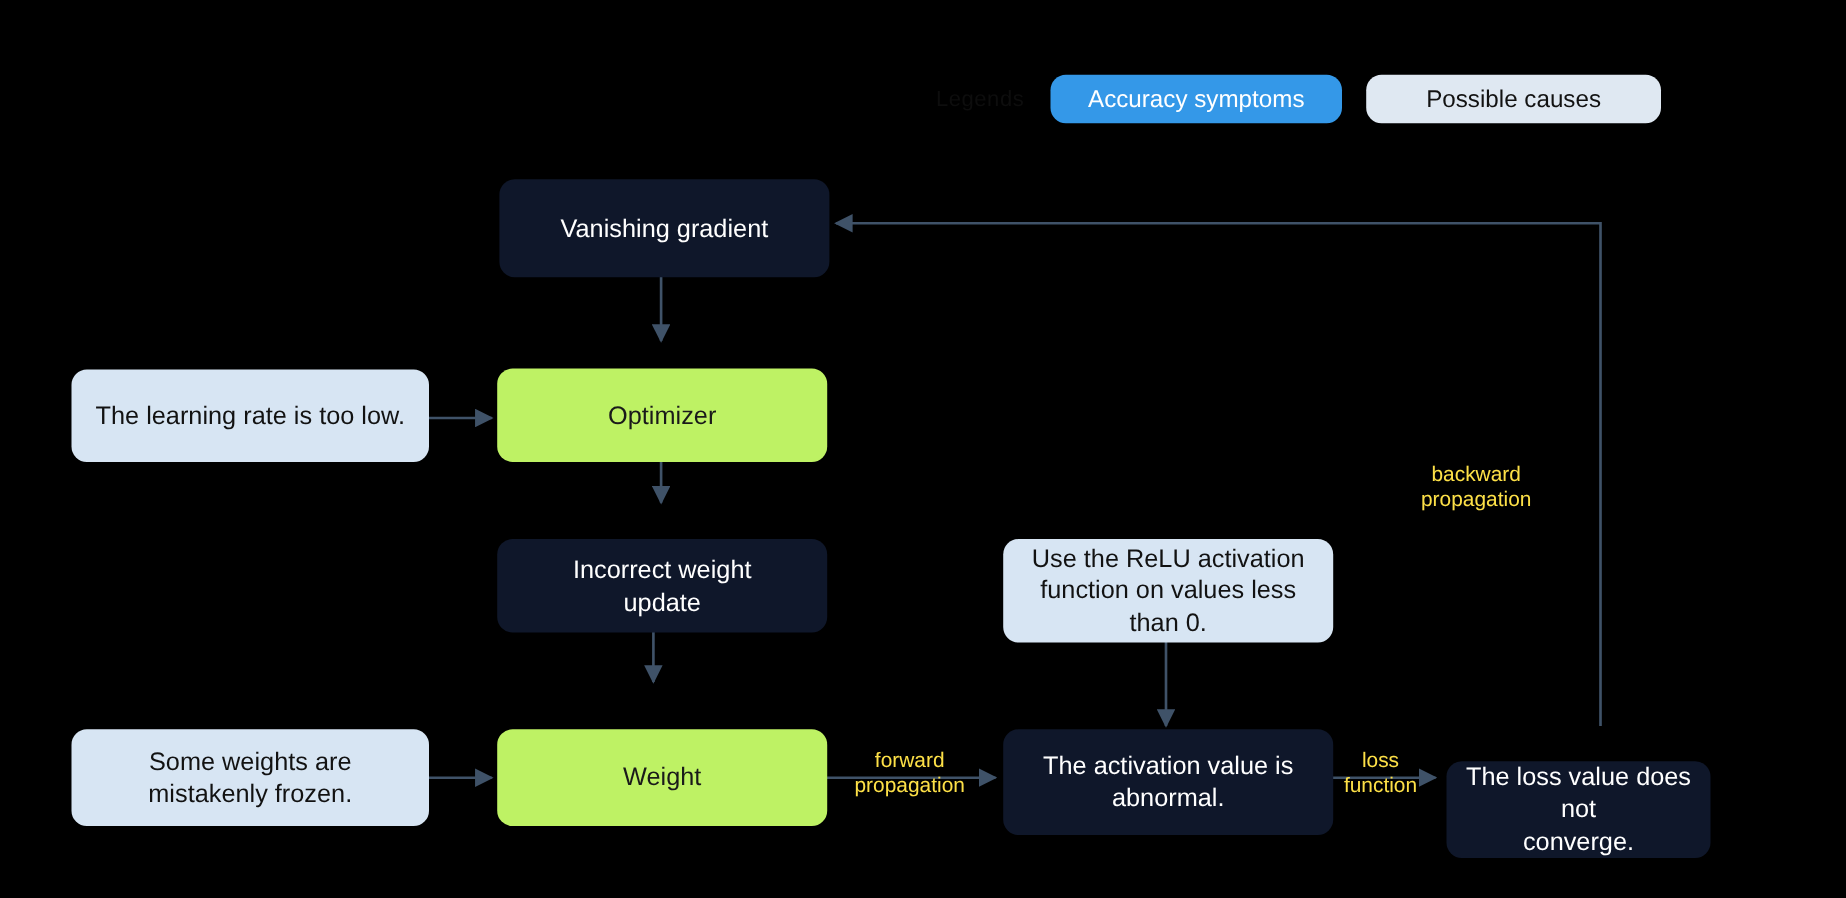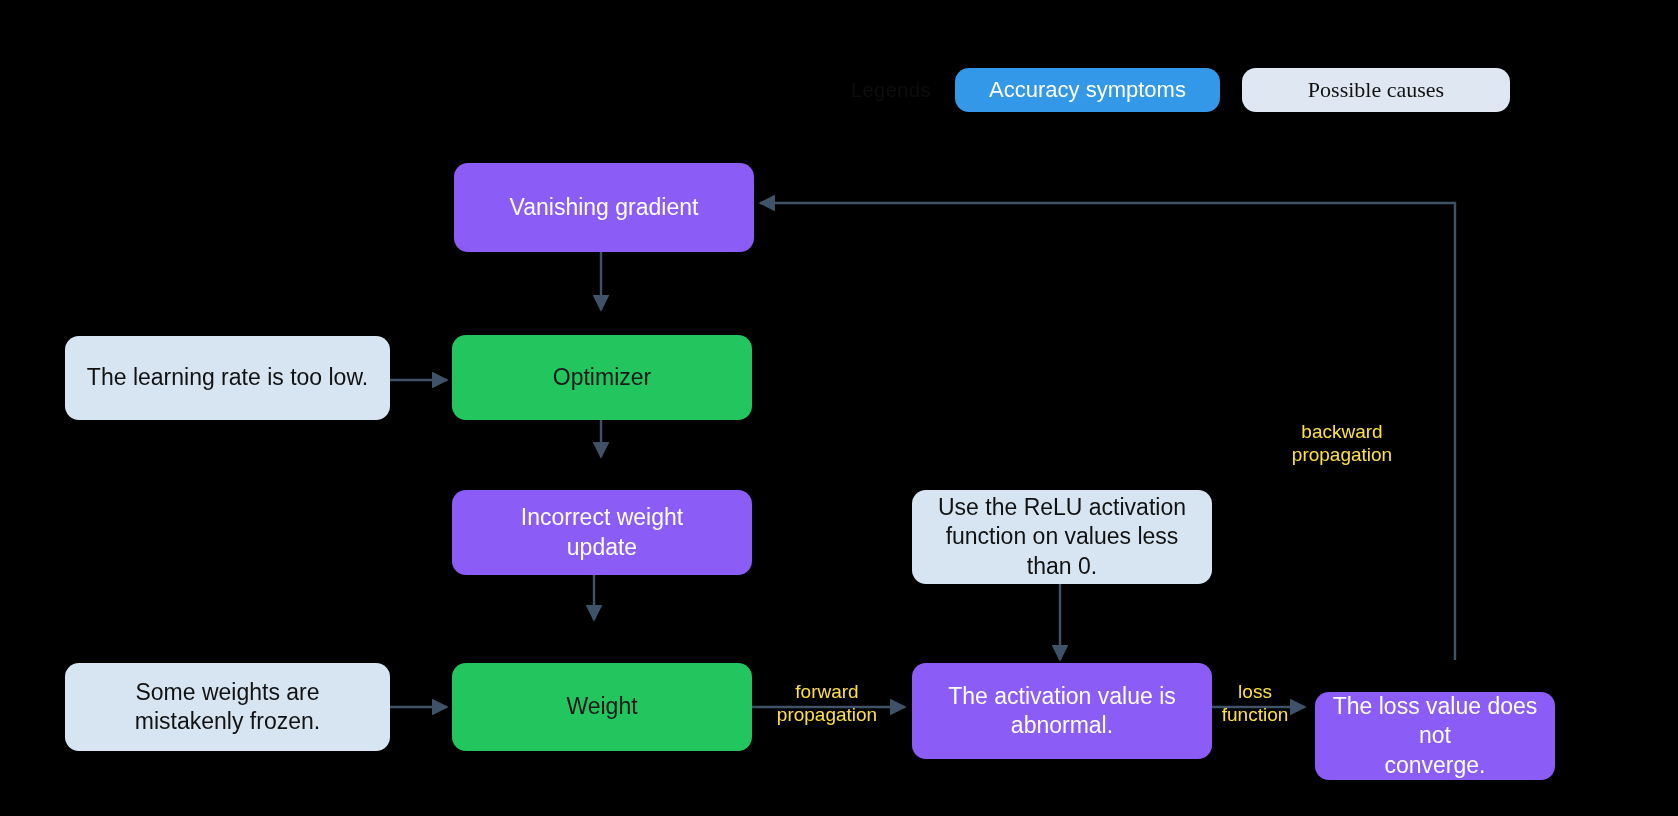--- a/index.html
+++ b/index.html
@@ -40,26 +40,26 @@
     display: flex;
     align-items: center;
     justify-content: center;
     text-align: center;
     line-height: 1.28;
     padding: 6px 12px;
     white-space: pre-line;
   }
 
   .node.symptom {
-    background: #8b5cf6;
+    background: #0f172a;
     color: #ffffff;
     font-size: 23px;
   }
   .node.component {
-    background: #22c55e;
+    background: #bef264;
     color: #1a1a1a;
     font-size: 23px;
   }
   .node.cause {
     background: #d7e5f3;
     color: #121212;
     font-size: 23px;
   }
 
   
@@ -73,21 +73,20 @@
     font-size: 22px;
     height: 44px;
   }
   .legend-chip.symptom {
     background: #3498e8;
     color: #ffffff;
   }
   .legend-chip.cause {
     background: #dfe8f2;
     color: #121212;
-    font-family: Liberation Serif, serif;
   }
   .legend-title {
     position: absolute;
     font-size: 20px;
     color: #0d0d0d;
     display: flex;
     align-items: center;
     justify-content: center;
     height: 44px;
     letter-spacing: 0.5px;

